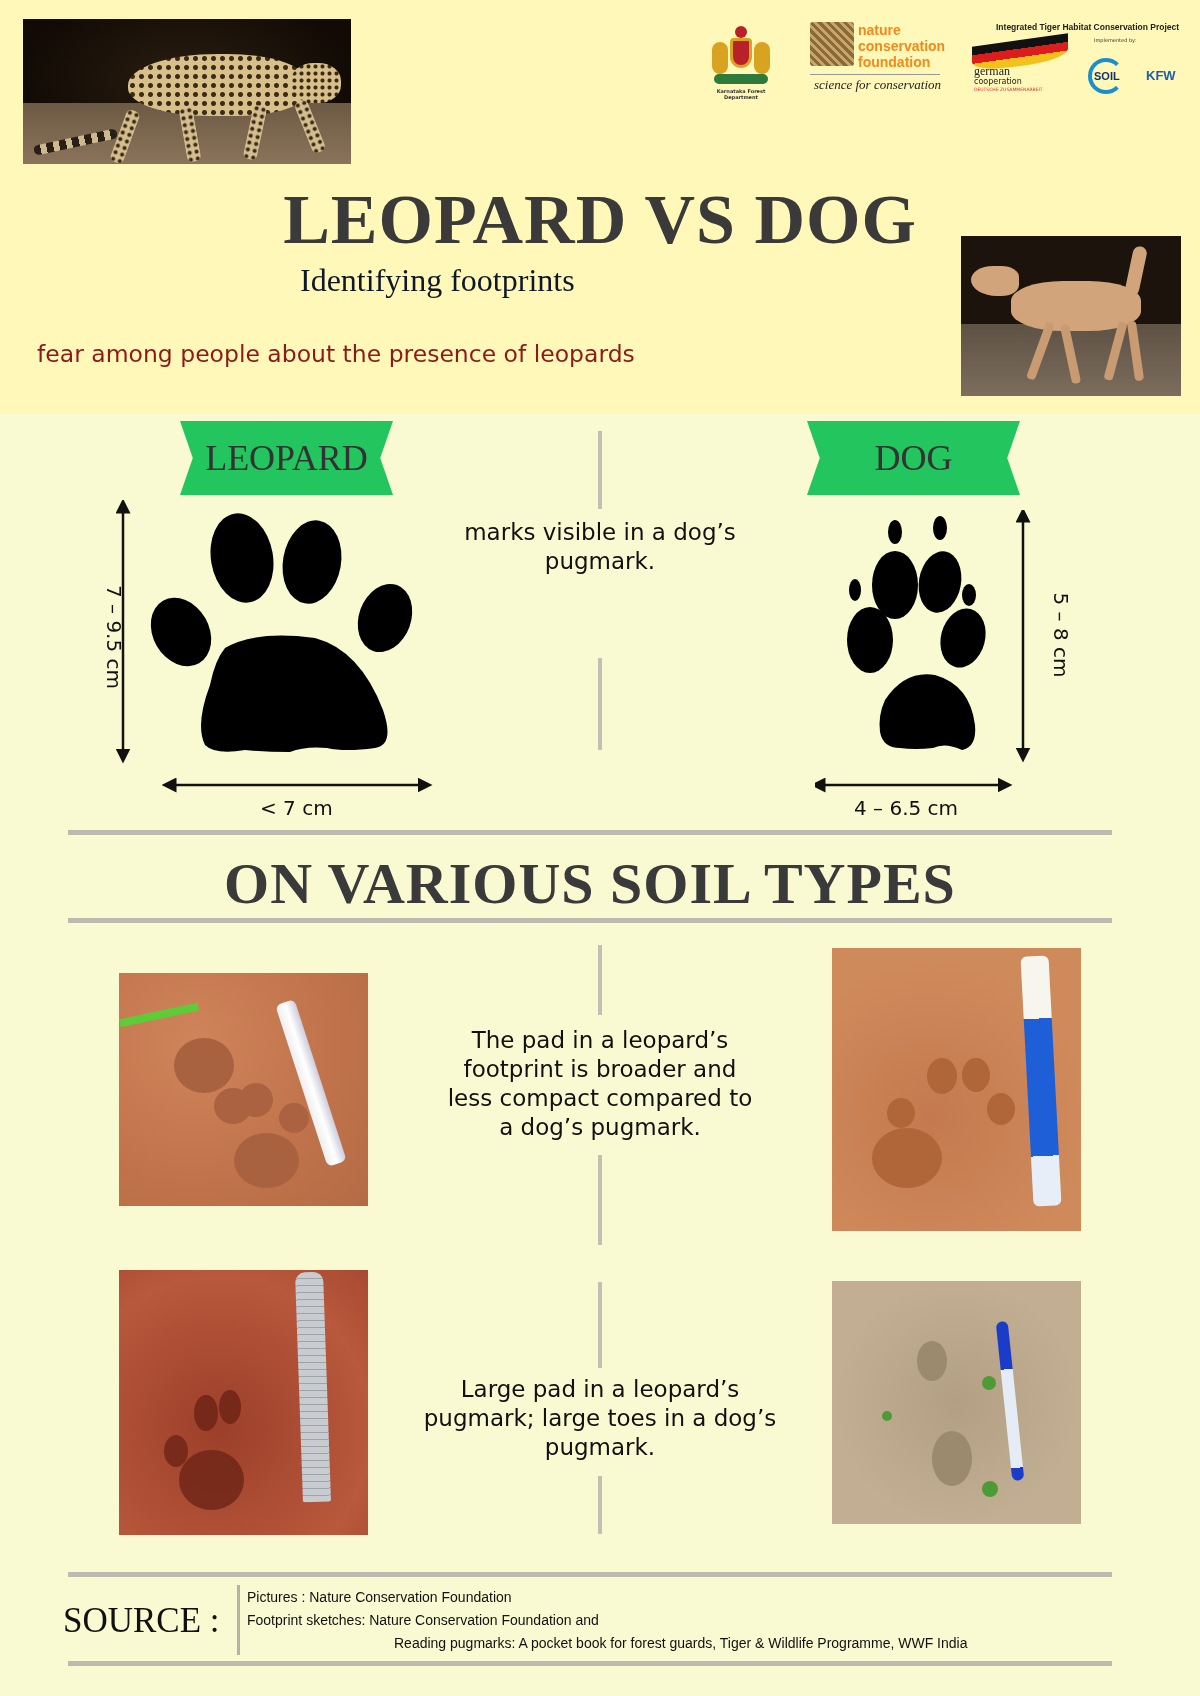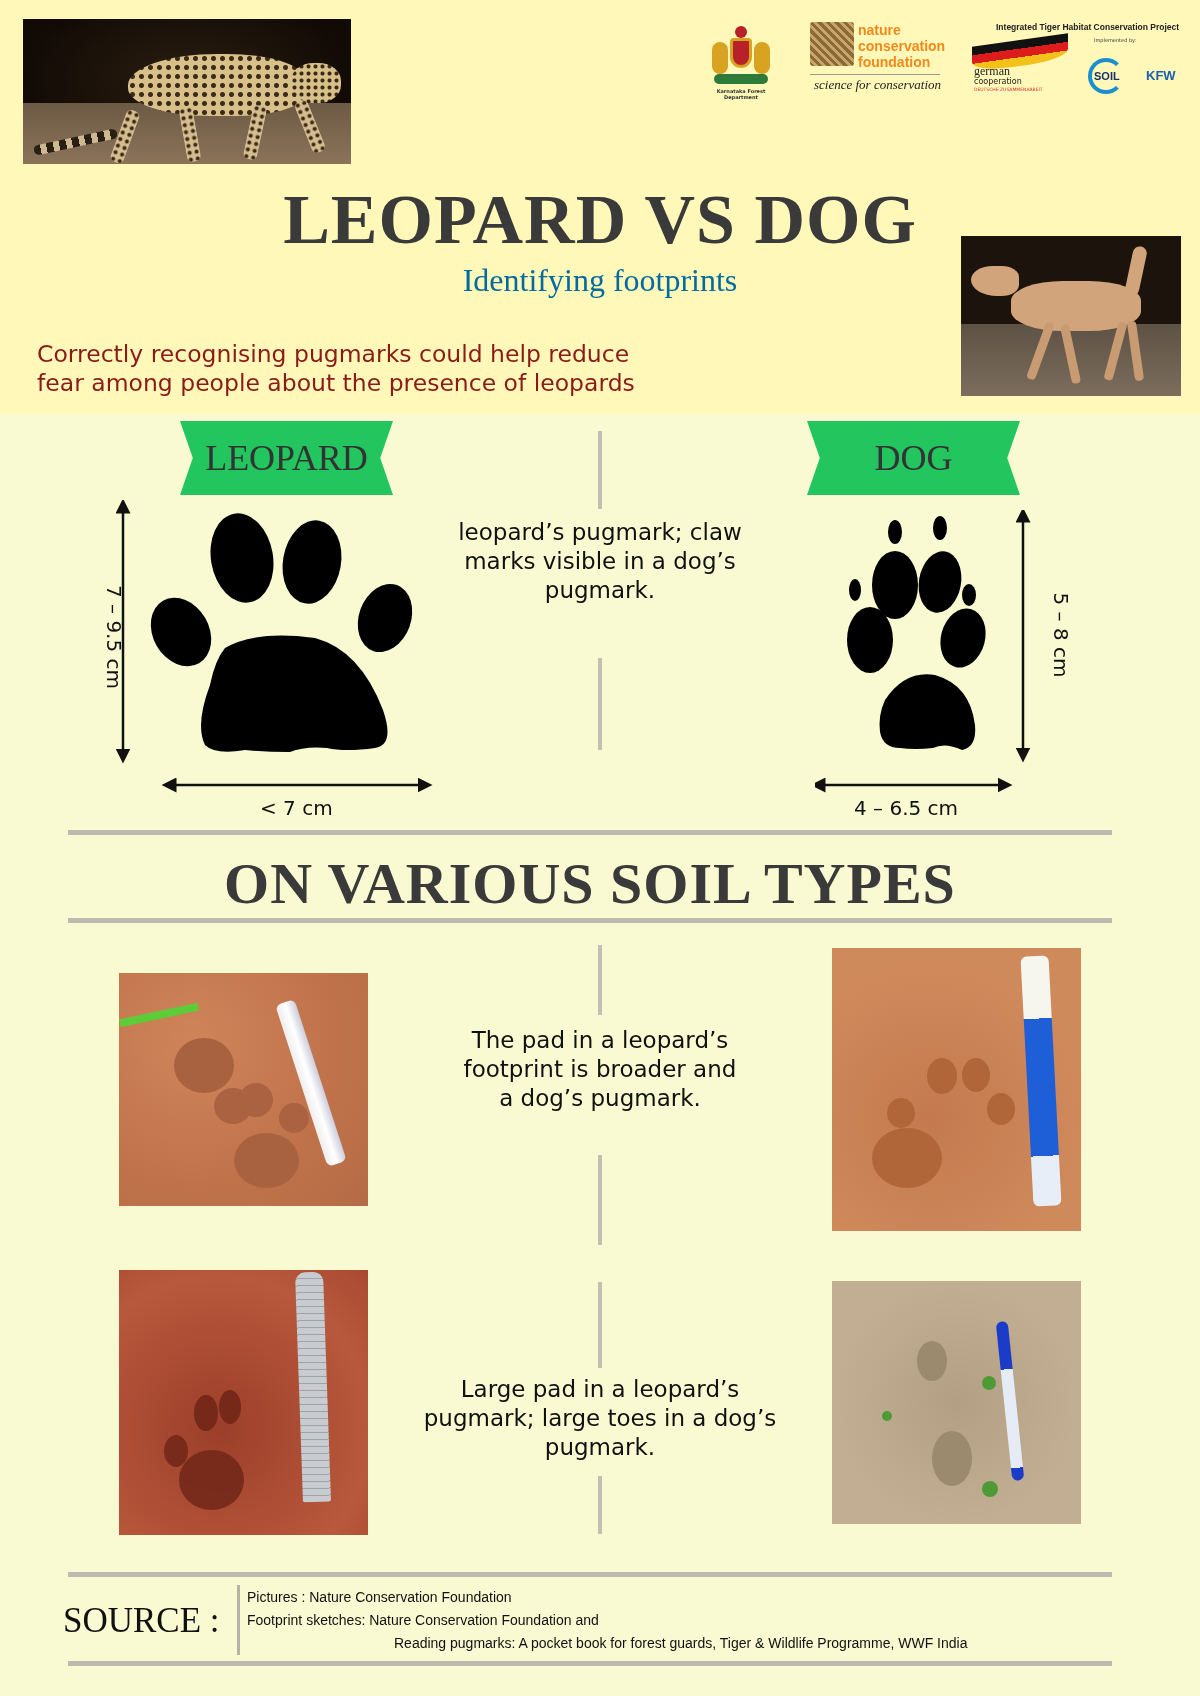--- a/index.html
+++ b/index.html
@@ -55,21 +55,21 @@
     background: linear-gradient(#111 0 33%, #dd1c1c 33% 66%, #f3c21a 66% 100%); border-radius: 0 0 40% 40%; }
   .giz .german { position: absolute; left: 4px; top: 42px; font-family: "Liberation Serif", serif; font-size: 12px; color: #222; }
   .giz .coop { position: absolute; left: 4px; top: 55px; font-size: 8px; color: #222; }
   .giz .deutsche { position: absolute; left: 4px; top: 65px; font-size: 4.5px; color: #d33; }
   .giz .impl { position: absolute; left: 124px; top: 15px; font-size: 5px; color: #333; }
   .giz .iucn { position: absolute; left: 118px; top: 36px; width: 36px; height: 36px; border-radius: 50%; border: 4px solid #1a8fcf; border-right-color: transparent; }
   .giz .iucn-text { position: absolute; left: 124px; top: 48px; font-size: 11px; font-weight: bold; color: #14326a; font-family: "Liberation Sans", sans-serif; }
   .giz .kfw { position: absolute; left: 176px; top: 46px; font-size: 13px; font-weight: bold; color: #1b5fb0; font-family: "Liberation Sans", sans-serif; }
 
   .main-title { position: absolute; left: 220px; top: 180px; width: 760px; text-align: center; font-family: "Liberation Serif", serif; font-size: 70px; font-weight: bold; color: #3a3a3a; letter-spacing: 1px; }
-  .subtitle { position: absolute; left: 300px; top: 262px; width: 600px; text-align: center; font-family: "Liberation Serif", serif; font-size: 32px; color: #0369a1; }
+  .subtitle { position: absolute; left: 300px; top: 262px; width: 600px; text-align: left; font-family: "Liberation Serif", serif; font-size: 32px; color: #0f172a; }
   .tagline-red { position: absolute; left: 37px; top: 340px; font-size: 23.5px; line-height: 29px; color: #8b1a1a; }
 
   .ribbon { position: absolute; height: 74px; background: #22c55e; display: flex; align-items: center; justify-content: center;
     font-family: "Liberation Serif", serif; font-size: 36px; color: #333; }
   .ribbon-leopard { left: 180px; top: 421px; width: 213px; clip-path: polygon(0 0, 100% 0, 94% 50%, 100% 100%, 0 100%, 6% 50%); }
   .ribbon-dog { left: 807px; top: 421px; width: 213px; clip-path: polygon(0 0, 100% 0, 94% 50%, 100% 100%, 0 100%, 6% 50%); }
 
   .vline { position: absolute; width: 4px; background: #c2c0b4; }
   .hline { position: absolute; left: 68px; width: 1044px; height: 5px; background: #bdbbb0; }
 
@@ -137,21 +137,20 @@
   <div class="deutsche">DEUTSCHE ZUSAMMENARBEIT</div>
   <div class="impl">Implemented by:</div>
   <div class="iucn"></div>
   <div class="iucn-text">SOIL</div>
   <div class="kfw">KFW</div>
 </div>
 
 <div class="main-title">LEOPARD VS DOG</div>
 <div class="subtitle">Identifying footprints</div>
 <div class="tagline-red">
-  <div>Correctly recognising pugmarks could help reduce</div>
   <div>fear among people about the presence of leopards</div>
 </div>
 
 <div class="photo dog-photo">
   <div class="ground"></div>
   <div class="tail"></div>
   <div class="body"></div>
   <div class="head"></div>
   <div class="leg" style="left:75px;top:85px;transform:rotate(20deg);"></div>
   <div class="leg" style="left:105px;top:88px;transform:rotate(-12deg);"></div>
@@ -176,21 +175,20 @@
   <ellipse cx="137" cy="58" rx="31" ry="45" fill="#000" transform="rotate(-10 137 58)"></ellipse>
   <ellipse cx="207" cy="62" rx="29" ry="42" fill="#000" transform="rotate(10 207 62)"></ellipse>
   <ellipse cx="76" cy="132" rx="28" ry="36" fill="#000" transform="rotate(-30 76 132)"></ellipse>
   <ellipse cx="280" cy="118" rx="26" ry="35" fill="#000" transform="rotate(20 280 118)"></ellipse>
   <path d="M120 148 Q150 130 210 138 Q255 150 278 210 Q290 245 270 248 Q240 252 222 248 Q200 246 185 252 Q160 252 140 250 Q110 255 100 245 Q90 225 105 185 Q110 160 120 148 Z" fill="#000"></path>
 </svg>
 <div class="dim-text vert" style="left:62px;top:625px;">7 – 9.5 cm</div>
 <div class="dim-text" style="left:260px;top:796px;">&lt; 7 cm</div>
 
 <div class="center-text" style="left:420px;top:518px;width:360px;">
-  <div>leopard’s pugmark; claw</div>
   <div>marks visible in a dog’s</div>
   <div>pugmark.</div>
 </div>
 
 <svg style="position:absolute;left:815px;top:510px;" width="230" height="300" viewBox="0 0 230 300">
   <defs>
     <marker id="arrow2" viewBox="0 0 10 10" refX="5" refY="5" markerWidth="6" markerHeight="6" orient="auto-start-reverse">
       <path d="M0,0 L10,5 L0,10 z" fill="#111"></path>
     </marker>
   </defs>
@@ -224,20 +222,21 @@
   <div class="print" style="left:55px;top:65px;width:60px;height:55px;background:#a96240;"></div>
   <div class="print" style="left:95px;top:115px;width:38px;height:36px;background:#aa6241;"></div>
   <div class="print" style="left:120px;top:110px;width:34px;height:34px;background:#aa6241;"></div>
   <div class="print" style="left:160px;top:130px;width:30px;height:30px;background:#aa6241;"></div>
   <div class="print" style="left:115px;top:160px;width:65px;height:55px;background:#a96240;"></div>
 </div>
 
 <div class="center-text" style="left:420px;top:1026px;width:360px;">
   <div>The pad in a leopard’s</div>
   <div>footprint is broader and</div>
+  <div>less compact compared to</div>
   <div>a dog’s pugmark.</div>
 </div>
 
 <div class="photo soil soil2">
   <div class="pen" style="left:195px;top:8px;width:28px;height:250px;background:linear-gradient(#f6f6ee 0 25%,#1e5fd8 25% 80%,#e8eef8 80%);transform:rotate(-3deg);"></div>
   <div class="print" style="left:40px;top:180px;width:70px;height:60px;background:#b06638;"></div>
   <div class="print" style="left:55px;top:150px;width:28px;height:30px;background:#b06638;"></div>
   <div class="print" style="left:95px;top:110px;width:30px;height:36px;background:#b06638;"></div>
   <div class="print" style="left:130px;top:110px;width:28px;height:34px;background:#b06638;"></div>
   <div class="print" style="left:155px;top:145px;width:28px;height:32px;background:#b06638;"></div>

